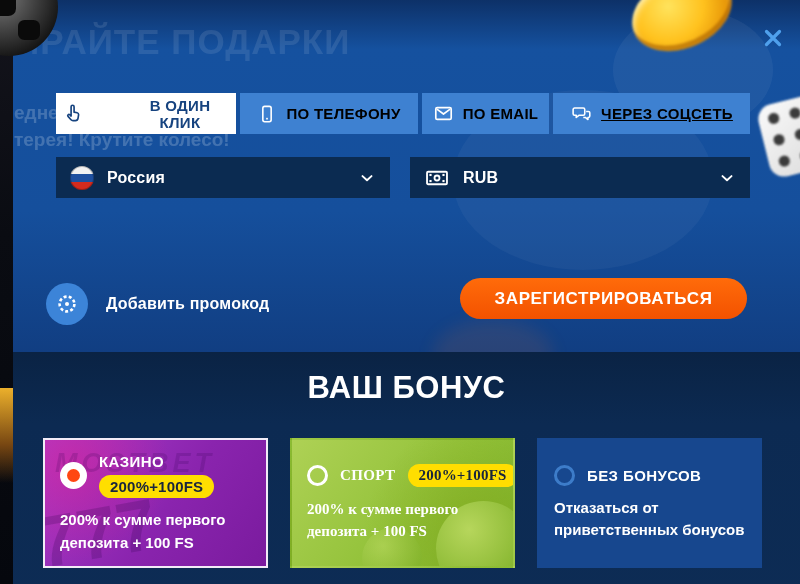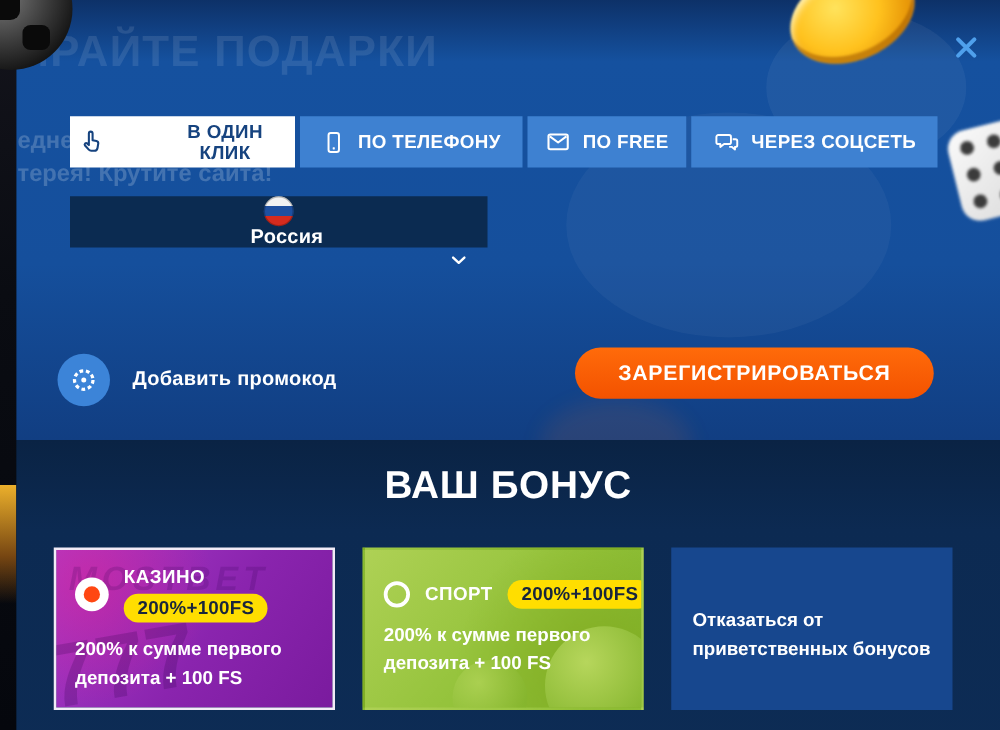--- a/index.html
+++ b/index.html
@@ -28,28 +28,28 @@
   .wm3{left:1px;top:102px;font-size:19px;color:rgba(255,255,255,.20);font-weight:600;}
   .wm4{left:1px;top:129px;font-size:19px;color:rgba(255,255,255,.20);font-weight:600;}
   
   .modal-title{position:absolute;left:0;top:28px;width:787px;text-align:center;
     color:#fff;font-size:30px;font-weight:700;letter-spacing:.5px;}
   .close-btn{position:absolute;left:745px;top:24px;width:30px;height:30px;
     background:none;border:none;cursor:pointer;padding:0;}
   
   .tabs{position:absolute;left:43px;top:93px;width:700px;height:41px;display:flex;gap:4px;}
   .tab{display:flex;align-items:center;justify-content:center;gap:9px;height:41px;
-    background:#3e81d1;color:#ffffff;font-size:15px;font-weight:700;letter-spacing:.3px;
+    background:#3e81d1;color:#000000;font-size:15px;font-weight:700;letter-spacing:.3px;
     border:none;cursor:pointer;font-family:inherit;}
   .tab.active{background:#ffffff;color:#16437f;}
-  .tab1{width:180px;gap:47px;}.tab2{width:178px;}.tab3{width:127px;}.tab4{width:197px;}
+  .tab1{width:180px;gap:47px;}.tab2{width:178px;}.tab3{width:127px;}.tab4{width:197px;text-decoration:underline;}
   .tab svg{flex:0 0 auto;}
   
   .select{position:absolute;top:157px;height:41px;display:flex;align-items:center;
-    background:#0b2b51;cursor:pointer;border:none;padding:0 14px;font-family:inherit;flex-direction:column;}
+    background:#0b2b51;cursor:pointer;border:none;padding:0 14px;font-family:inherit;}
   .select-country{left:43px;width:334px;}
   .select-currency{left:397px;width:340px;}
   .select .value{color:#fff;font-size:16px;font-weight:600;margin-left:13px;letter-spacing:.2px;}
   .select .chev{margin-left:auto;}
   .flag{width:24px;height:24px;border-radius:50%;flex:0 0 auto;
     background:linear-gradient(180deg,#f2f2f2 0 34%,#1e50a0 34% 67%,#d52b1e 67% 100%);
     box-shadow:inset 0 0 0 1px rgba(0,0,0,.25);}
   
   .consent{position:absolute;left:43px;top:222px;width:697px;height:32px;
     background:#0d2f5c;display:flex;align-items:center;justify-content:center;gap:13px;}
@@ -72,21 +72,21 @@
     color:#fff;font-size:31px;font-weight:700;letter-spacing:.5px;}
   .cards{position:absolute;left:30px;top:86px;display:flex;gap:22px;}
   .card{position:relative;width:225px;height:130px;padding:13px 15px;overflow:hidden;
     border:2px solid transparent;cursor:pointer;text-align:left;font-family:inherit;}
   .card-casino{background:
       radial-gradient(circle at 12% 20%,rgba(233,30,140,.45),rgba(233,30,140,0) 45%),
       linear-gradient(125deg,#a93bc9 0%,#8a24ae 55%,#7a1b9e 100%);
     border-color:#f2ecf7;}
   .card-sport{background:
       radial-gradient(circle at 85% 75%,rgba(130,170,30,.8),rgba(130,170,30,0) 55%),
-      linear-gradient(130deg,#aed155 0%,#93c23a 55%,#7cb32c 100%);}
+      linear-gradient(130deg,#aed155 0%,#93c23a 55%,#7cb32c 100%); font-family: Liberation Serif, serif;}
   .card-nobonus{background:#17478e;}
   .card-wm{position:absolute;left:10px;top:8px;font-size:27px;font-weight:800;font-style:italic;
     letter-spacing:4px;color:rgba(48,0,84,.18);pointer-events:none;white-space:nowrap;}
   .card-wm2{position:absolute;left:-8px;top:52px;font-size:72px;font-weight:800;
     transform:rotate(-10deg);color:rgba(40,0,70,.20);pointer-events:none;}
   .ball{position:absolute;border-radius:50%;pointer-events:none;
     background:radial-gradient(circle at 35% 30%,#c3e06a,#84b52e 70%);}
   .ball1{width:95px;height:95px;right:-18px;bottom:-30px;opacity:.8;}
   .ball2{width:60px;height:60px;left:70px;bottom:-22px;opacity:.5;}
   .card-top{position:relative;display:flex;align-items:center;gap:12px;}
@@ -125,21 +125,21 @@
 
   <div class="modal">
 
     <div class="form-section">
       <div class="soft-blob" style="left:440px;top:90px;width:260px;height:180px;background:rgba(255,255,255,.04);"></div>
       <div class="soft-blob" style="left:600px;top:10px;width:160px;height:120px;background:rgba(255,255,255,.05);"></div>
       <div class="soft-blob" style="left:420px;top:320px;width:120px;height:70px;background:rgba(255,120,30,.10);filter:blur(8px);"></div>
 
       <div class="wm wm1">ИРАЙТЕ ПОДАРКИ</div>
       <div class="wm wm3">еднев</div>
-      <div class="wm wm4">терея! Крутите сайта!</div>
+      <div class="wm wm4">терея! Крутите колесо!</div>
 
 
       <button class="close-btn" aria-label="close">
         <svg width="26" height="26" viewBox="0 0 24 24" fill="none" stroke="#4fa0ec" stroke-width="3" stroke-linecap="round">
           <path d="M6 6l12 12M18 6L6 18"></path>
         </svg>
       </button>
 
       <div class="tabs">
         <button class="tab tab1 active">
@@ -159,21 +159,21 @@
           </span>
           <span>ПО ТЕЛЕФОНУ</span>
         </button>
         <button class="tab tab3">
           <span style="display:inline-flex;">
             <svg width="21" height="21" viewBox="0 0 24 24" fill="none" stroke="#ffffff" stroke-width="1.9" stroke-linejoin="round">
               <rect x="3.2" y="5.2" width="17.6" height="13.6" rx="1.6"></rect>
               <path d="M4.4 7l7.6 5.6L19.6 7"></path>
             </svg>
           </span>
-          <span>ПО FREE</span>
+          <span>ПО EMAIL</span>
         </button>
         <button class="tab tab4">
           <span style="display:inline-flex;">
             <svg width="22" height="22" viewBox="0 0 24 24" fill="none" stroke="#ffffff" stroke-width="1.7" stroke-linejoin="round">
               <path d="M3.5 5.5h9.5a1.6 1.6 0 0 1 1.6 1.6v4.6a1.6 1.6 0 0 1-1.6 1.6H8.6l-3.3 2.5v-2.5h-1.8a1.6 1.6 0 0 1-1.6-1.6V7.1a1.6 1.6 0 0 1 1.6-1.6z" transform="translate(1.5 0)"></path>
               <path d="M17.6 9.2h2.5a1.5 1.5 0 0 1 1.5 1.5v3.6a1.5 1.5 0 0 1-1.5 1.5h-.5v2.3l-2.9-2.3h-2.2"></path>
             </svg>
           </span>
           <span>ЧЕРЕЗ СОЦСЕТЬ</span>
         </button>
@@ -182,20 +182,38 @@
       <button class="select select-country">
         <span class="flag"></span>
         <span class="value">Россия</span>
         <span class="chev" style="display:inline-flex;">
           <svg width="18" height="18" viewBox="0 0 24 24" fill="none" stroke="#ffffff" stroke-width="2.6" stroke-linecap="round" stroke-linejoin="round">
               <path d="M6 9.5l6 5.5 6-5.5"></path>
             </svg>
         </span>
       </button>
 
+      <button class="select select-currency">
+        <span style="display:inline-flex;">
+          <svg width="26" height="26" viewBox="0 0 24 24" fill="none" stroke="#ffffff" stroke-width="1.7">
+            <rect x="2.8" y="6.2" width="18.4" height="11.6" rx="1"></rect>
+            <circle cx="12" cy="12" r="2.3"></circle>
+            <rect x="5" y="8.2" width="2" height="2" fill="#ffffff" stroke="none"></rect>
+            <rect x="17" y="8.2" width="2" height="2" fill="#ffffff" stroke="none"></rect>
+            <rect x="5" y="13.8" width="2" height="2" fill="#ffffff" stroke="none"></rect>
+            <rect x="17" y="13.8" width="2" height="2" fill="#ffffff" stroke="none"></rect>
+          </svg>
+        </span>
+        <span class="value">RUB</span>
+        <span class="chev" style="display:inline-flex;">
+          <svg width="18" height="18" viewBox="0 0 24 24" fill="none" stroke="#ffffff" stroke-width="2.6" stroke-linecap="round" stroke-linejoin="round">
+              <path d="M6 9.5l6 5.5 6-5.5"></path>
+            </svg>
+        </span>
+      </button>
 
 
       <button class="promo">
         <span class="promo-circle">
           <span style="display:inline-flex;">
             <svg width="24" height="24" viewBox="0 0 24 24" fill="none" stroke="#ffffff">
               <circle cx="12" cy="12" r="7.4" stroke-width="2.6" stroke-dasharray="3 2.2"></circle>
               <circle cx="12" cy="12" r="2" fill="#ffffff" stroke="none"></circle>
             </svg>
           </span>
@@ -231,20 +249,24 @@
           <span class="ball ball2"></span>
           <span class="card-top">
             <span class="radio radio-outline-white"></span>
             <span class="card-title">СПОРТ</span>
             <span class="badge">200%+100FS</span>
           </span>
           <span class="card-desc" style="display:block;">200% к сумме первого депозита + 100 FS</span>
         </button>
 
         <button class="card card-nobonus">
+          <span class="card-top">
+            <span class="radio radio-outline-blue"></span>
+            <span class="card-title">БЕЗ БОНУСОВ</span>
+          </span>
           <span class="card-desc" style="display:block;">Отказаться от приветственных бонусов</span>
         </button>
 
       </div>
     </div>
   </div>
 
   <div class="football">
     <span class="pent" style="left:30px;top:34px;"></span>
 

